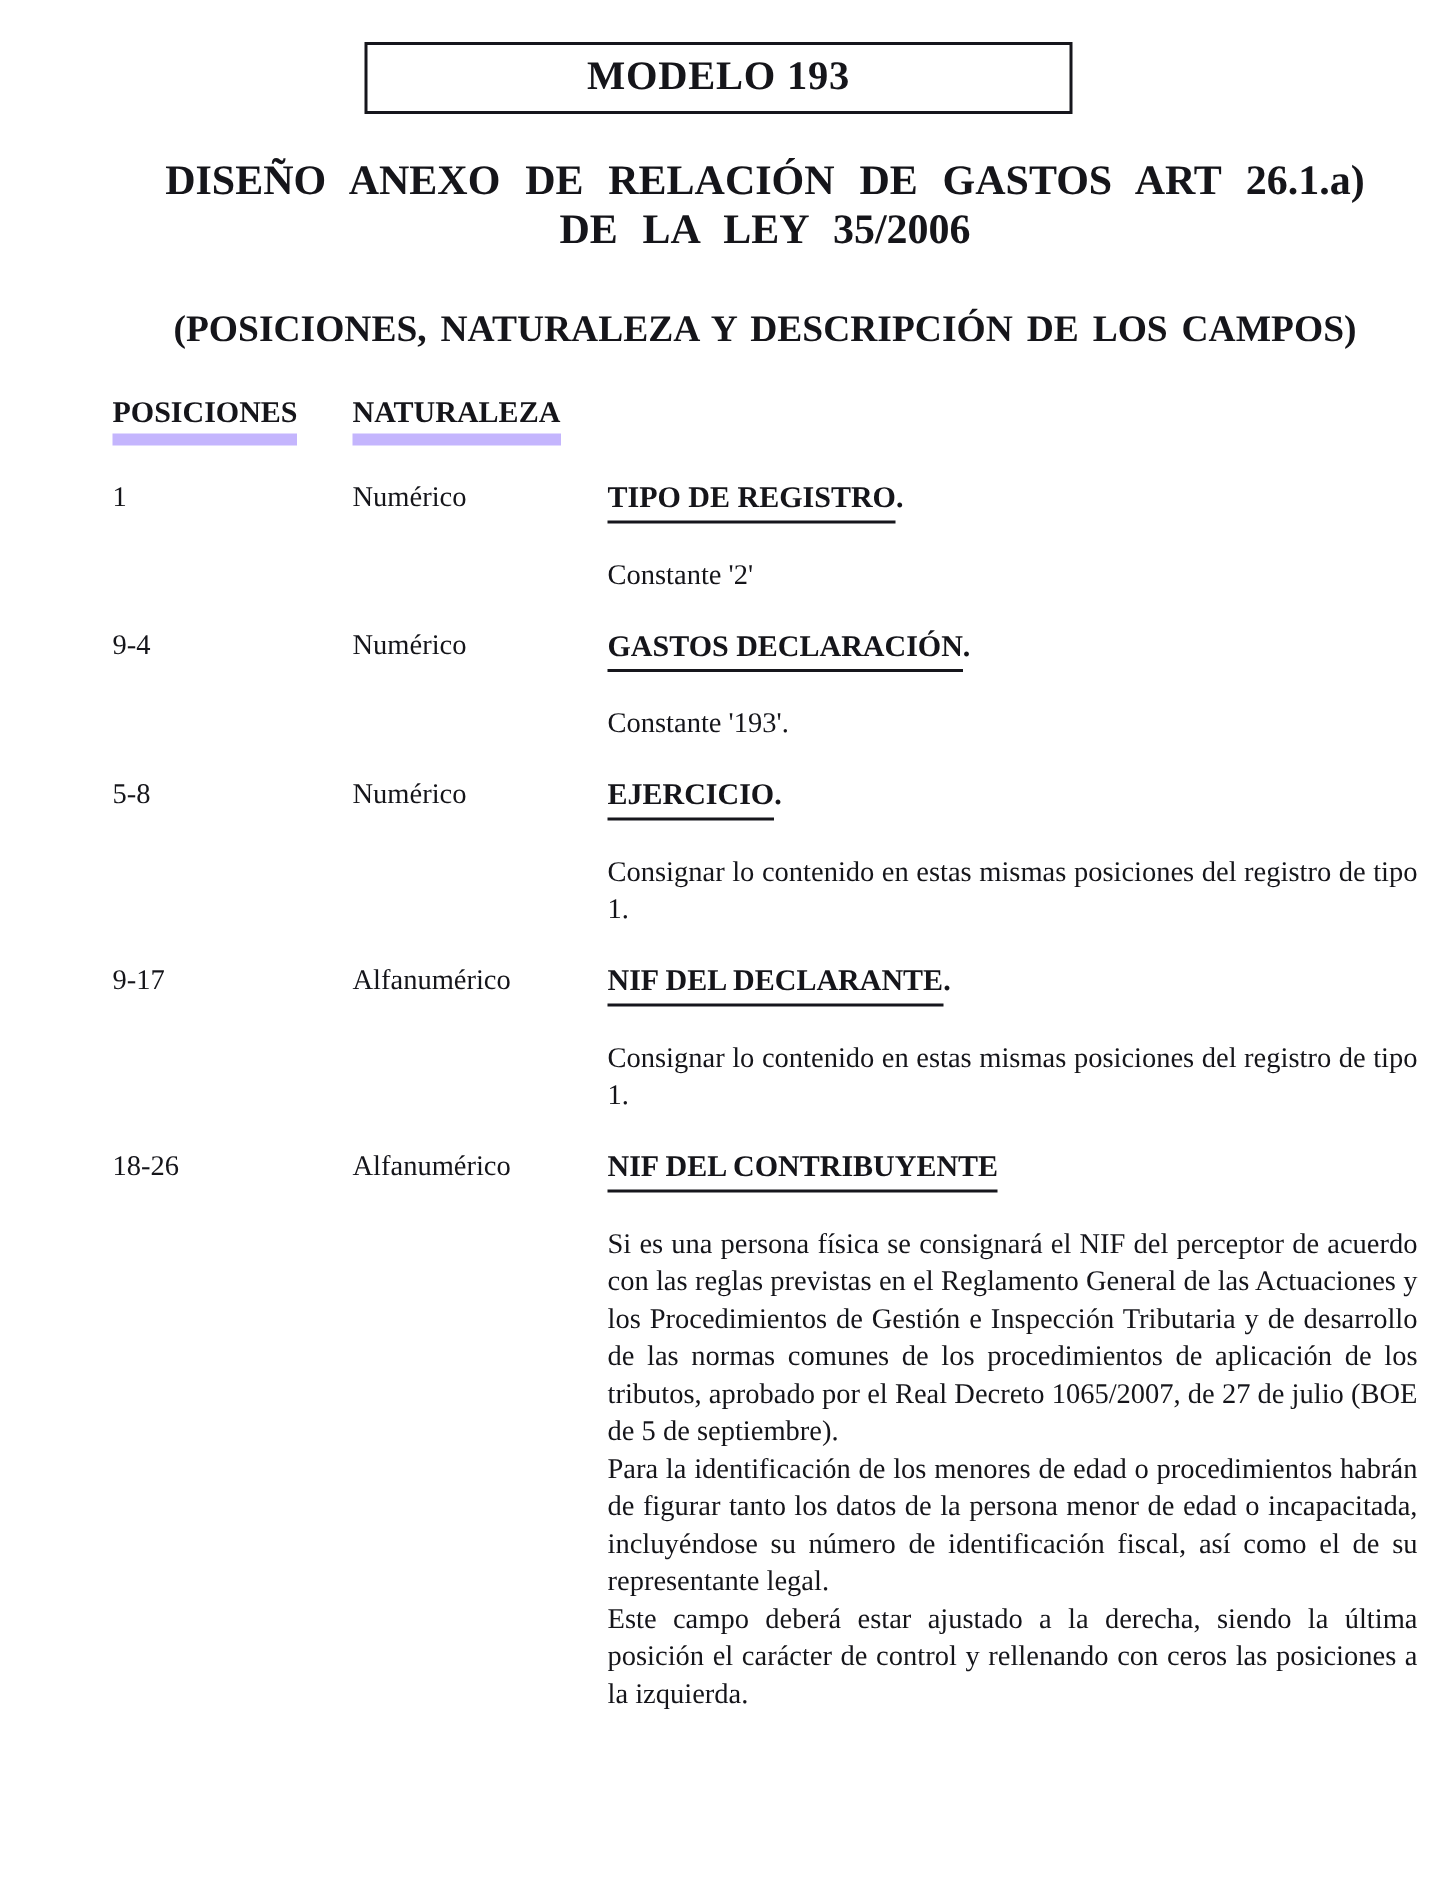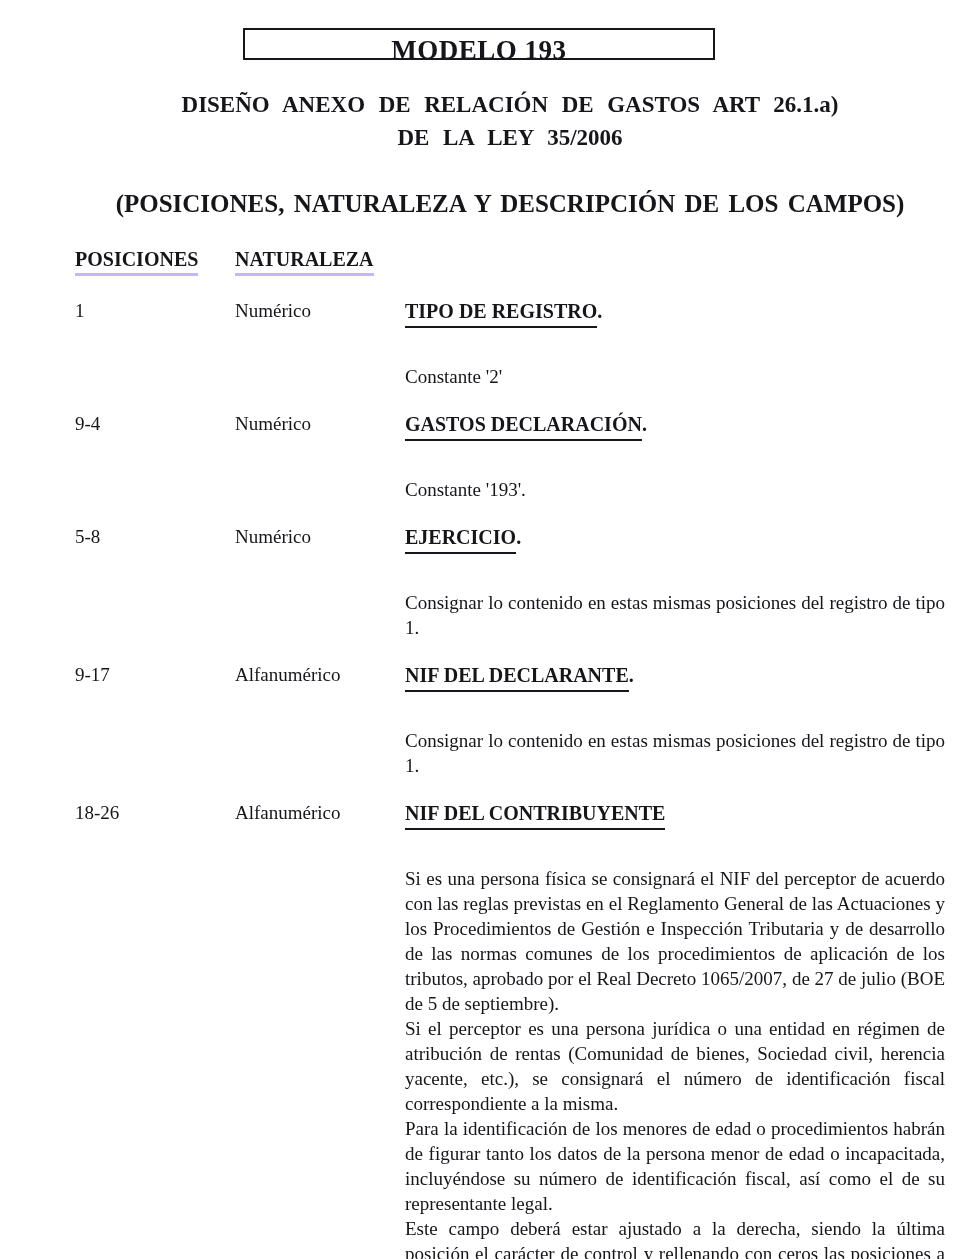--- a/index.html
+++ b/index.html
@@ -10,21 +10,21 @@
     color: #15151a;
     font-family: "Liberation Serif", "DejaVu Serif", serif;
     overflow: hidden;
   }
   .page { position: relative; width: 963px; height: 1259px; }
 
   .title-box {
     box-sizing: border-box;
     margin: 28px 0 0 243px;
     width: 472px;
-    height: 32px;
+    height: 48px;
     border: 2px solid #16161c;
     text-align: center;
     line-height: 40px;
     font-size: 27px;
     font-weight: bold;
     letter-spacing: 0.5px;
   }
 
   .section-heading {
     margin: 29px 0 0 68px;
@@ -38,51 +38,51 @@
   }
 
   .centered-block {
     margin-left: 75px;
     width: 870px;
     text-align: center;
     font-weight: bold;
   }
   .subtitle {
     margin-top: 28px;
-    font-size: 23px;
+    font-size: 28px;
     line-height: 33px;
     word-spacing: 0.34em;
   }
   .fields-note {
     margin-top: 36px;
     font-size: 25px;
     word-spacing: 0.12em;
   }
 
   .table { margin: 30px 0 0 75px; width: 870px; }
   .trow {
     display: grid;
     grid-template-columns: 160px 170px 540px;
   }
   .thead { font-size: 20px; font-weight: bold; }
   .thead .hcell span {
     display: inline-block;
-    border-bottom: 3px solid #c4b5fd;
+    border-bottom: 8px solid #c4b5fd;
     padding-bottom: 2px;
   }
   .drow { margin-top: 22px; font-size: 19px; line-height: 25px; }
   .cell-pos, .cell-nat { font-size: 19px; }
   .field-line { font-size: 20px; font-weight: bold; line-height: 27px; }
   .field-line .u {
     display: inline-block;
     border-bottom: 2.5px solid #16161c;
     padding-bottom: 1px;
   }
   .desc p {
-    margin: 36px 0 0 0;
+    margin: 22px 0 0 0;
     text-align: justify;
   }
   .desc p + p { margin-top: 0; }
 </style>
 </head>
 <body>
 
 <div class="page">
 
   <div class="title-box">
@@ -139,20 +139,19 @@
         <p>Consignar lo contenido en estas mismas posiciones del registro de tipo 1.</p>
       </div>
     </div>
 
     <div class="trow drow">
       <div class="cell-pos">18-26</div>
       <div class="cell-nat">Alfanumérico</div>
       <div class="desc">
         <div class="field-line"><span class="u">NIF DEL CONTRIBUYENTE</span><span></span></div>
         <p>Si es una persona física se consignará el NIF del perceptor de acuerdo con las reglas previstas en el Reglamento General de las Actuaciones y los Procedimientos de Gestión e Inspección Tributaria y de desarrollo de las normas comunes de los procedimientos de aplicación de los tributos, aprobado por el Real Decreto 1065/2007, de 27 de julio (BOE de 5 de septiembre).</p>
-        <p>Si el perceptor es una persona jurídica o una entidad en régimen de atribución de rentas (Comunidad de bienes, Sociedad civil, herencia yacente, etc.), se consignará el número de identificación fiscal correspondiente a la misma.</p>
         <p>Para la identificación de los menores de edad o procedimientos habrán de figurar tanto los datos de la persona menor de edad o incapacitada, incluyéndose su número de identificación fiscal, así como el de su representante legal.</p>
         <p>Este campo deberá estar ajustado a la derecha, siendo la última posición el carácter de control y rellenando con ceros las posiciones a la izquierda.</p>
       </div>
     </div>
 
   </div>
 </div>
 
 </body></html>

